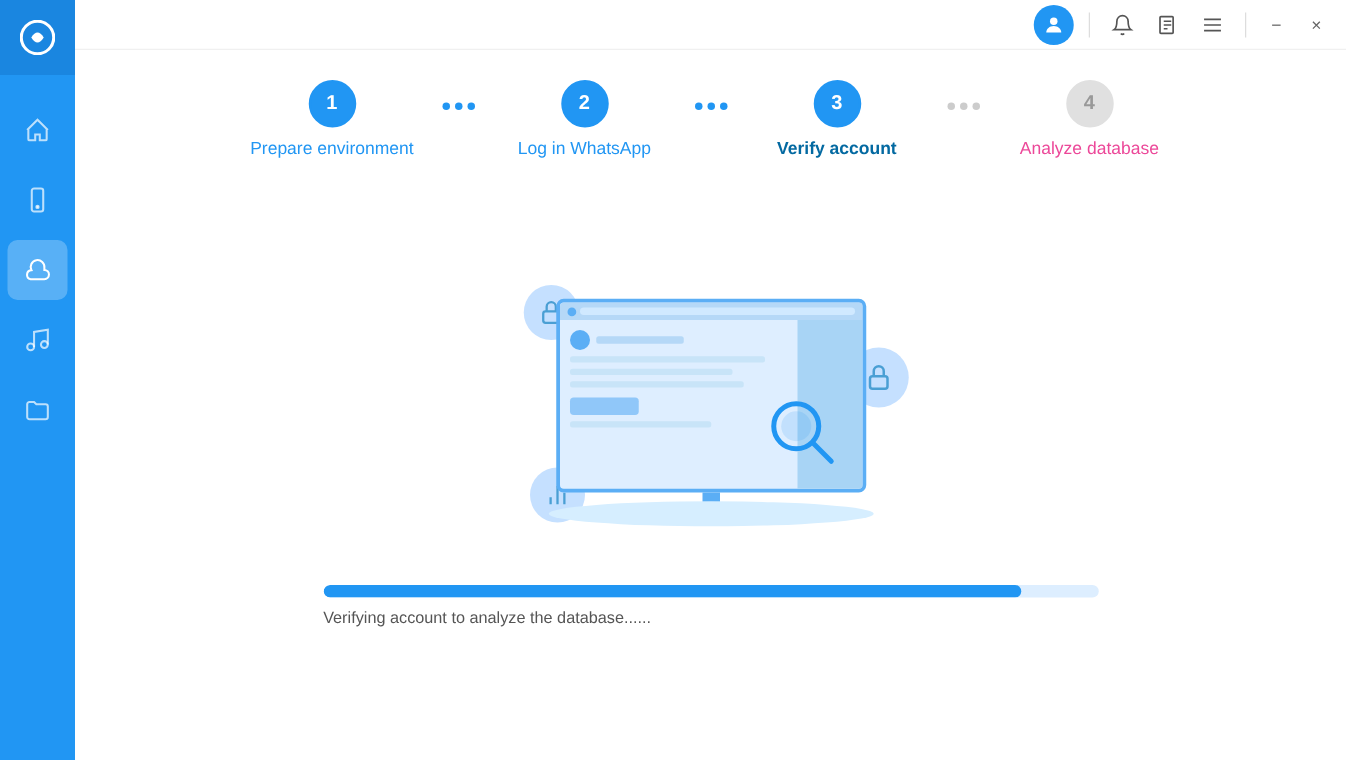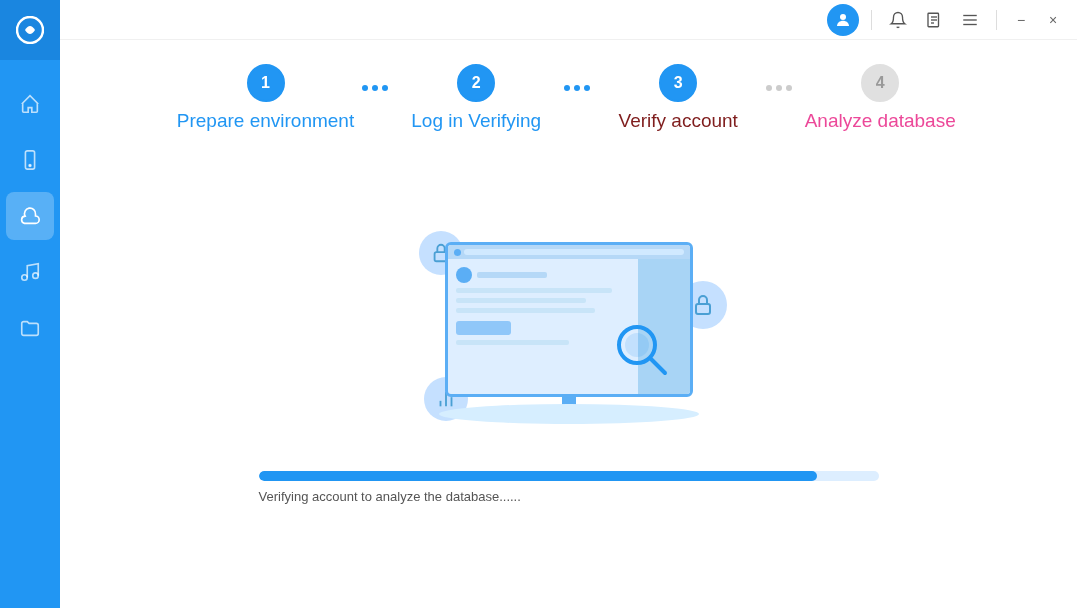--- a/index.html
+++ b/index.html
@@ -140,26 +140,26 @@
       background: #2196F3;
       color: white;
       border: 2px solid #2196F3;
     }
     .step-circle.inactive {
       background: #e0e0e0;
       color: #999;
       border: 2px solid #e0e0e0;
     }
     .step-label {
-      font-size: 19px;
+      font-size: 14px;
       text-align: center;
     }
     .step-label.active {
-      color: #7f1d1d;
-      font-weight: 400;
+      color: #0369a1;
+      font-weight: 700;
     }
     .step-label.completed {
       color: #2196F3;
     }
     .step-label.inactive {
       color: #ec4899;
     }
     .step-dots {
       display: flex;
       align-items: center;
@@ -343,21 +343,21 @@
     </div>
 
     <div class="step-dots">
       <div class="dot blue"></div>
       <div class="dot blue"></div>
       <div class="dot blue"></div>
     </div>
 
     <div class="step">
       <div class="step-circle completed">2</div>
-      <div class="step-label completed">Log in Verifying</div>
+      <div class="step-label completed">Log in WhatsApp</div>
     </div>
 
     <div class="step-dots">
       <div class="dot blue"></div>
       <div class="dot blue"></div>
       <div class="dot blue"></div>
     </div>
 
     <div class="step">
       <div class="step-circle active">3</div>

